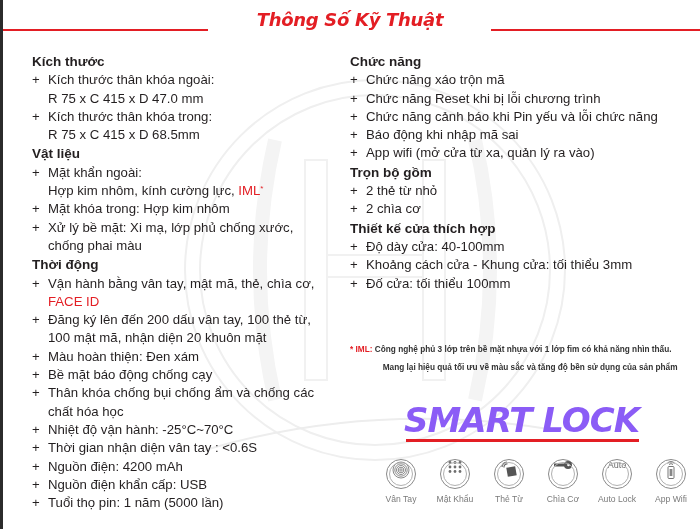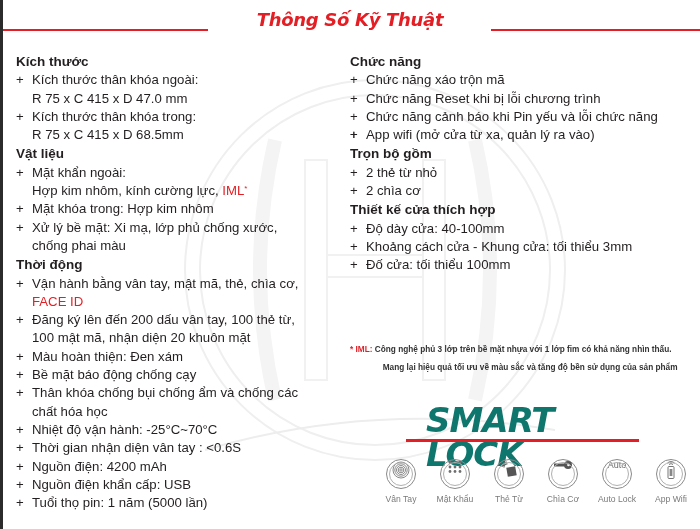--- a/index.html
+++ b/index.html
@@ -12,38 +12,38 @@
 
   .header { position: absolute; left: 3px; top: 0; width: 697px; height: 40px; padding-left: 40px; }
   .header-line { position: absolute; top: 29px; height: 2px; background: #e31e24; }
   .header-line.left { left: 0; width: 205px; }
   .header-line.right { left: 488px; right: 0; }
   .header-title { position: absolute; left: 212px; top: 9px; width: 270px; text-align: center;
     font-family: "DejaVu Sans", sans-serif; font-weight: bold; font-style: italic;
     font-size: 18px; color: #e31e24; letter-spacing: -0.3px; }
 
   .col { position: absolute; top: 52px; font-size: 13.2px; line-height: 18.3px; }
-  .col.left { left: 16px; width: 320px; }
+  .col.left { left: 32px; width: 320px; }
   .col.right { left: 350px; width: 345px; }
 
   .sec-title { font-weight: bold; font-size: 13.5px; color: #231f20; margin-top: 1px; }
   .item { position: relative; padding-left: 16px; color: #231f20; }
   .item .plus { position: absolute; left: 0; top: 0; }
   .cont { padding-left: 16px; }
   .red { color: #e31e24; margin-top: 32px; }
   sup.red { font-size: 8px; vertical-align: top; position: relative; top: -2px; }
 
   .note { position: absolute; left: 350px; top: 340px; width: 345px; font-family: "Liberation Sans", sans-serif;
     font-size: 9.6px; font-weight: bold; color: #333; line-height: 18px; transform: scaleX(0.86); transform-origin: left top; width: 400px; }
   .note .line2 { padding-left: 38px; }
   .note .mark { color: #e31e24; }
 
   .brand { position: absolute; left: 404px; top: 403px; width: 240px; height: 40px; }
   .brand-text { font-family: "DejaVu Sans", sans-serif; font-weight: bold; font-style: italic; font-size: 34px;
-    color: #0f766e; letter-spacing: -1px; line-height: 34px; transform: scaleX(1.0); transform-origin: left; display:block;margin-left:22px; }
+    color: #8b5cf6; letter-spacing: -1px; line-height: 34px; transform: scaleX(1.0); transform-origin: left; display:block; }
   .brand-underline { position: absolute; left: 2px; top: 36px; width: 233px; height: 3px; background: #e31e24; }
 
   .features { position: absolute; left: 374px; top: 459px; width: 326px; height: 60px; display: flex; }
   .feature { width: 54px; margin-right: 0; display: flex; flex-direction: column; align-items: center; }
   .feature .ring { width: 30px; height: 30px; border: 1.5px solid #8a8a8a; border-radius: 50%; display: flex;
     justify-content: center; position: relative; }
   .feature .ring::before { content: ""; position: absolute; left: 2px; top: 2px; right: 2px; bottom: 2px;
     border: 1px solid #b0b0b0; border-radius: 50%; }
   .feature .label { font-size: 8.6px; color: #7a7a7a; margin-top: 5px; white-space: nowrap; }
 </style>
@@ -96,21 +96,21 @@
     <div class="item"><span class="plus">+</span><span>Thời gian nhận diện vân tay : &lt;0.6S</span></div>
     <div class="item"><span class="plus">+</span><span>Nguồn điện: 4200 mAh</span></div>
     <div class="item"><span class="plus">+</span><span>Nguồn điện khẩn cấp: USB</span></div>
     <div class="item"><span class="plus">+</span><span>Tuổi thọ pin: 1 năm (5000 lần)</span></div>
   </div>
 <div class="col right" id="right-col">
     <div class="sec-title">Chức năng</div>
     <div class="item"><span class="plus">+</span><span>Chức năng xáo trộn mã</span></div>
     <div class="item"><span class="plus">+</span><span>Chức năng Reset khi bị lỗi chương trình</span></div>
     <div class="item"><span class="plus">+</span><span>Chức năng cảnh báo khi Pin yếu và lỗi chức năng</span></div>
-    <div class="item"><span class="plus">+</span></div>
+    <div class="item"><span class="plus">+</span><span>Báo động khi nhập mã sai</span></div>
     <div class="item"><span class="plus">+</span><span>App wifi (mở cửa từ xa, quản lý ra vào)</span></div>
     <div class="sec-title">Trọn bộ gồm</div>
     <div class="item"><span class="plus">+</span><span>2 thẻ từ nhỏ</span></div>
     <div class="item"><span class="plus">+</span><span>2 chìa cơ</span></div>
     <div class="sec-title">Thiết kế cửa thích hợp</div>
     <div class="item"><span class="plus">+</span><span>Độ dày cửa: 40-100mm</span></div>
     <div class="item"><span class="plus">+</span><span>Khoảng cách cửa - Khung cửa: tối thiểu 3mm</span></div>
     <div class="item"><span class="plus">+</span><span>Đố cửa: tối thiểu 100mm</span></div>
   </div>
 

